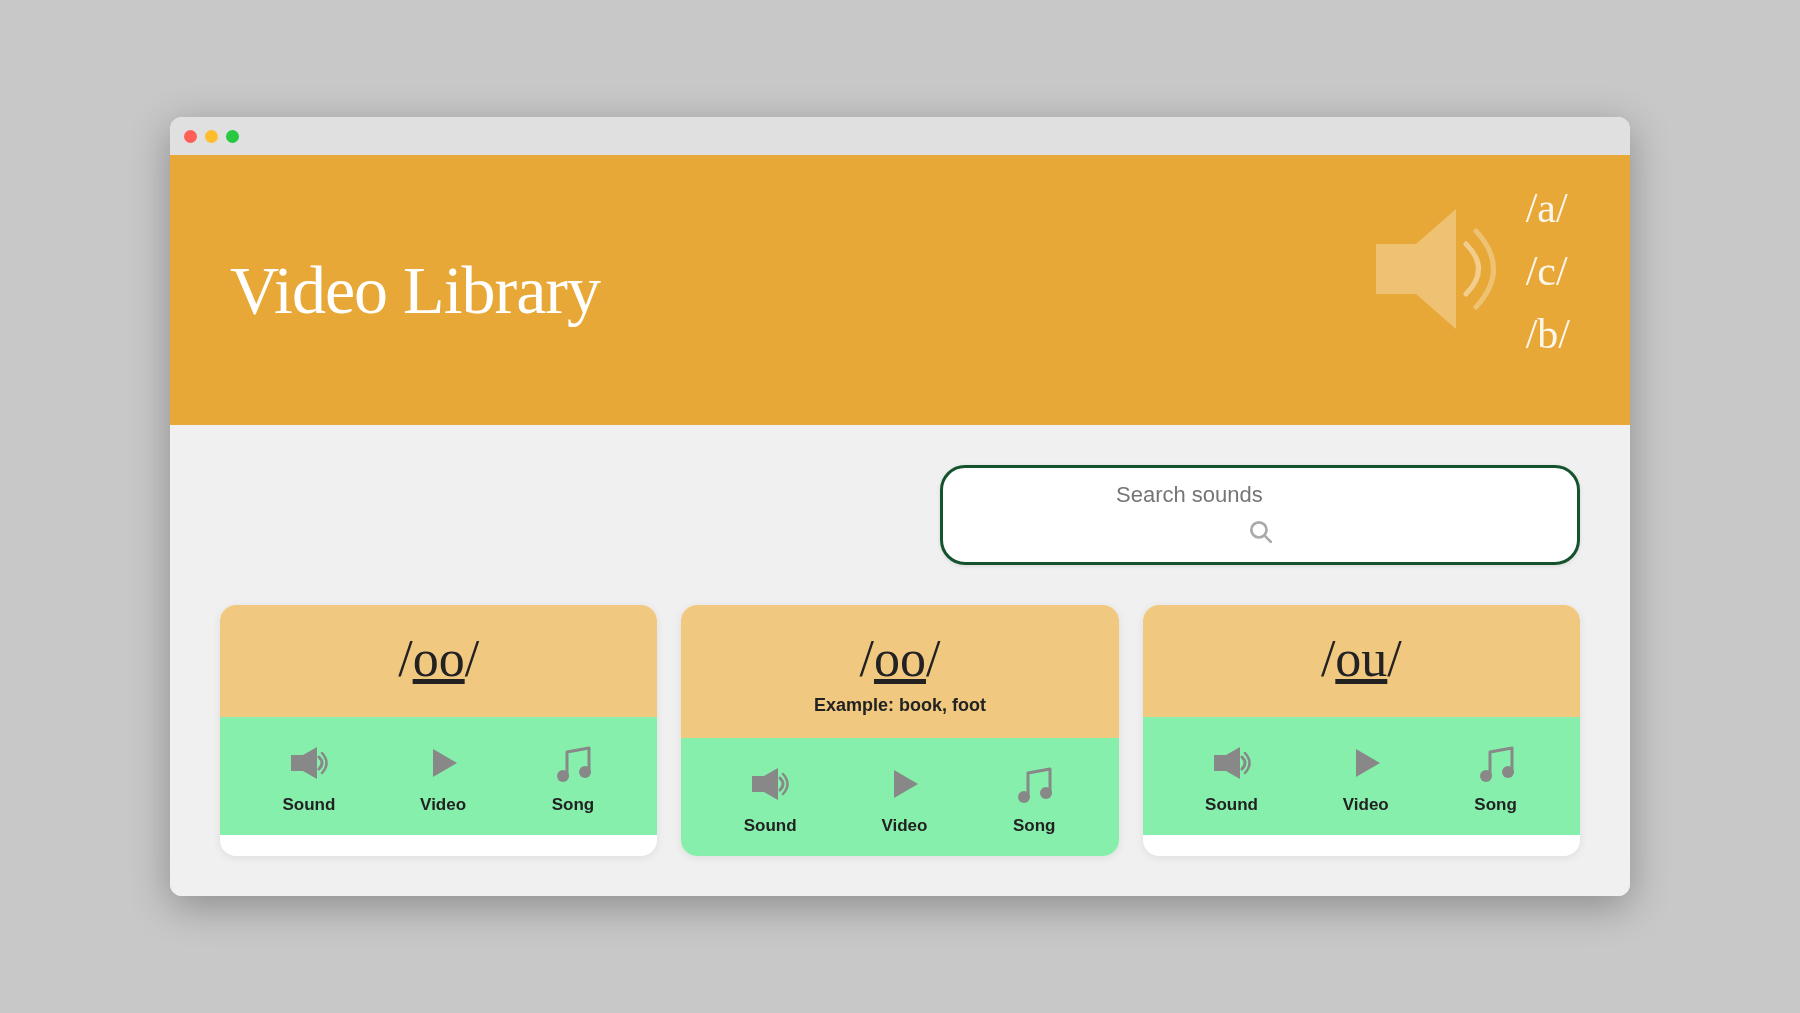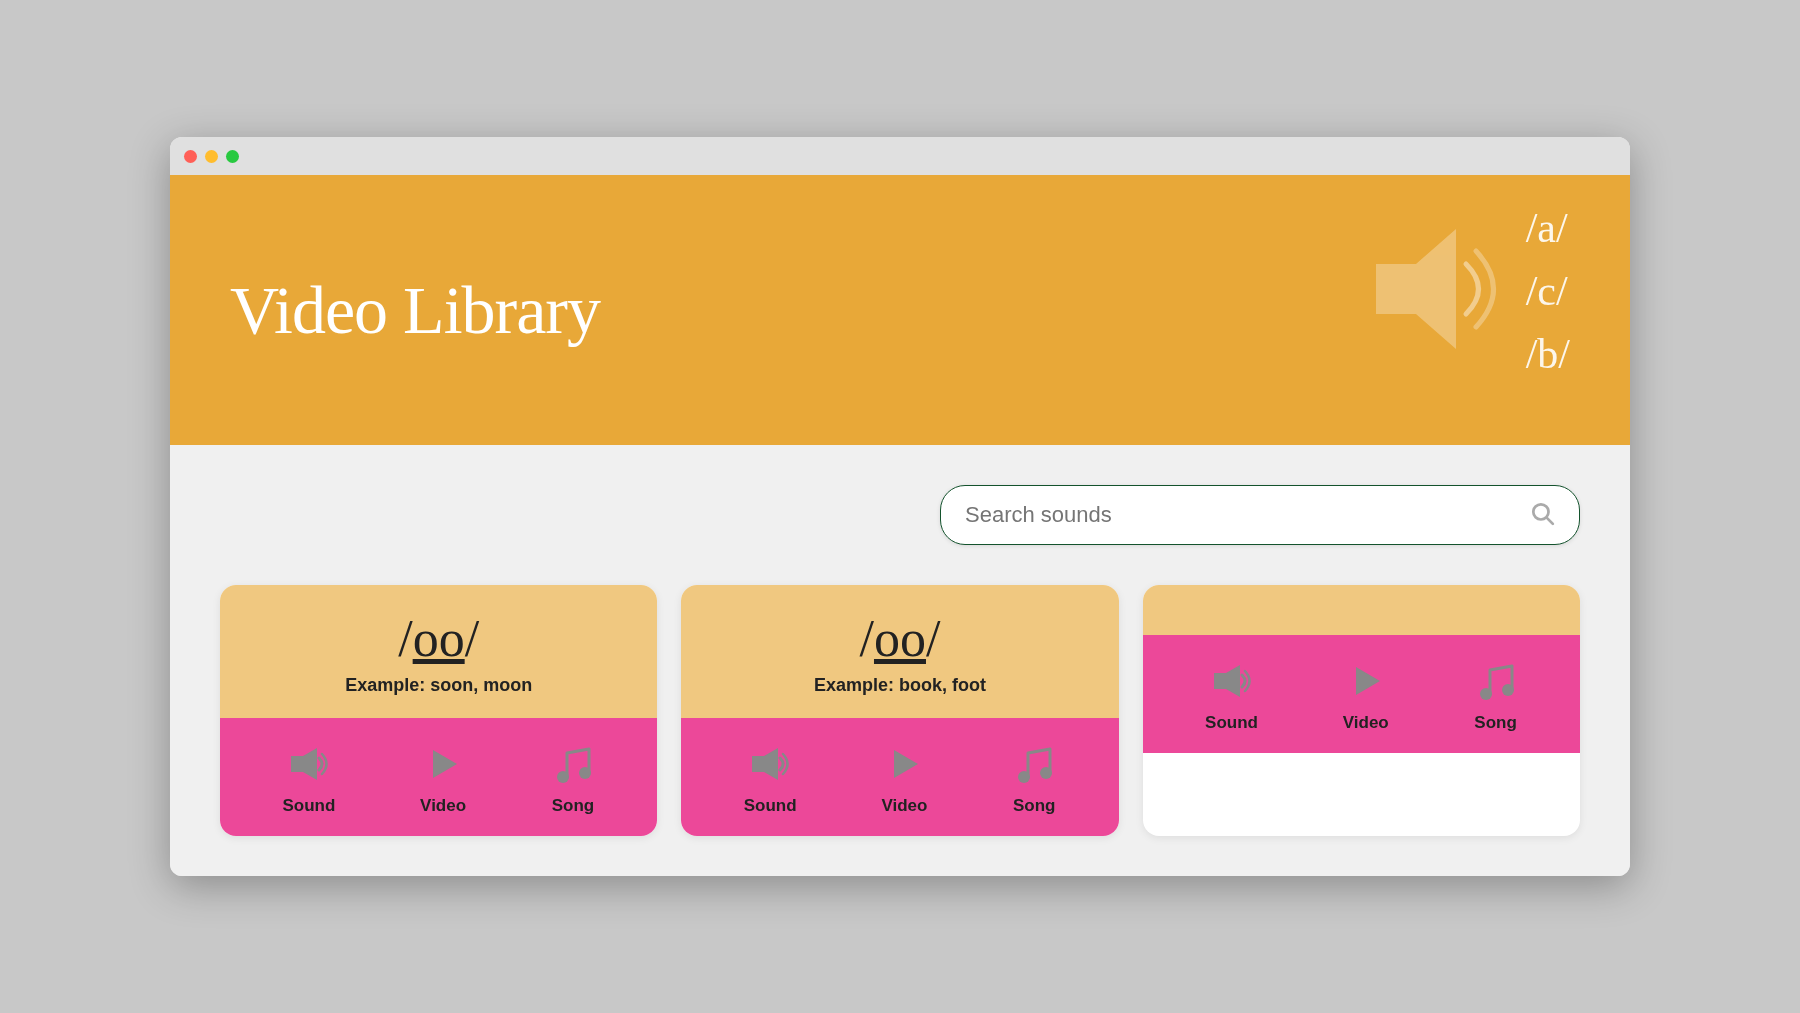--- a/index.html
+++ b/index.html
@@ -96,28 +96,29 @@
     }
 
     .search-container {
       display: flex;
       justify-content: flex-end;
       margin-bottom: 40px;
     }
 
     .search-box {
       background: white;
-      border: 1px solid #14532d;
+      border: 3px solid #14532d;
       border-radius: 25px;
       padding: 14px 24px;
       width: 640px;
       display: flex;
       align-items: center;
       gap: 10px;
       box-shadow: 0 1px 4px rgba(0,0,0,0.1);
+      flex-direction: column;
     }
 
     .search-input {
       border: none;
       outline: none;
       font-size: 22px;
       color: #aaa;
       flex: 1;
       background: transparent;
     }
@@ -159,21 +160,21 @@
       text-decoration: underline;
     }
 
     .card-example {
       font-size: 18px;
       font-weight: 700;
       color: #222;
     }
 
     .card-actions {
-      background: #ec4899;
+      background: #86efac;
       padding: 24px 20px 20px;
       display: flex;
       justify-content: space-around;
       align-items: flex-start;
     }
 
     .action-item {
       display: flex;
       flex-direction: column;
       align-items: center;
@@ -243,23 +244,20 @@
       </div>
     </div>
 
     <div class="cards-grid">
 
       <div class="sound-card">
         <div class="card-header">
           <div class="card-phoneme">
             /<span class="underlined">oo</span>/
           </div>
-          <div class="card-example">
-            Example: soon, moon
-          </div>
         </div>
         <div class="card-actions">
           <div class="action-item">
             <div class="action-icon">
               <svg width="40" height="36" viewBox="0 0 40 36" fill="none">
                 <polygon points="2,10 14,10 14,26 2,26" fill="#888"></polygon>
                 <polygon points="14,10 28,2 28,34 14,26" fill="#888"></polygon>
                 <path d="M30,12 Q36,18 30,24" stroke="#888" stroke-width="3" fill="none" stroke-linecap="round"></path>
                 <path d="M33,8 Q42,18 33,28" stroke="#888" stroke-width="2.5" fill="none" stroke-linecap="round"></path>
               </svg>
@@ -324,20 +322,23 @@
                 <circle cx="30" cy="28" r="6" fill="#888"></circle>
               </svg>
             </div>
             <span class="action-label">Song</span>
           </div>
         </div>
       </div>
 
       <div class="sound-card">
         <div class="card-header">
+          <div class="card-phoneme">
+            /<span class="underlined">ou</span>/
+          </div>
         </div>
         <div class="card-actions">
           <div class="action-item">
             <div class="action-icon">
               <svg width="40" height="36" viewBox="0 0 40 36" fill="none">
                 <polygon points="2,10 14,10 14,26 2,26" fill="#888"></polygon>
                 <polygon points="14,10 28,2 28,34 14,26" fill="#888"></polygon>
                 <path d="M30,12 Q36,18 30,24" stroke="#888" stroke-width="3" fill="none" stroke-linecap="round"></path>
                 <path d="M33,8 Q42,18 33,28" stroke="#888" stroke-width="2.5" fill="none" stroke-linecap="round"></path>
               </svg>

